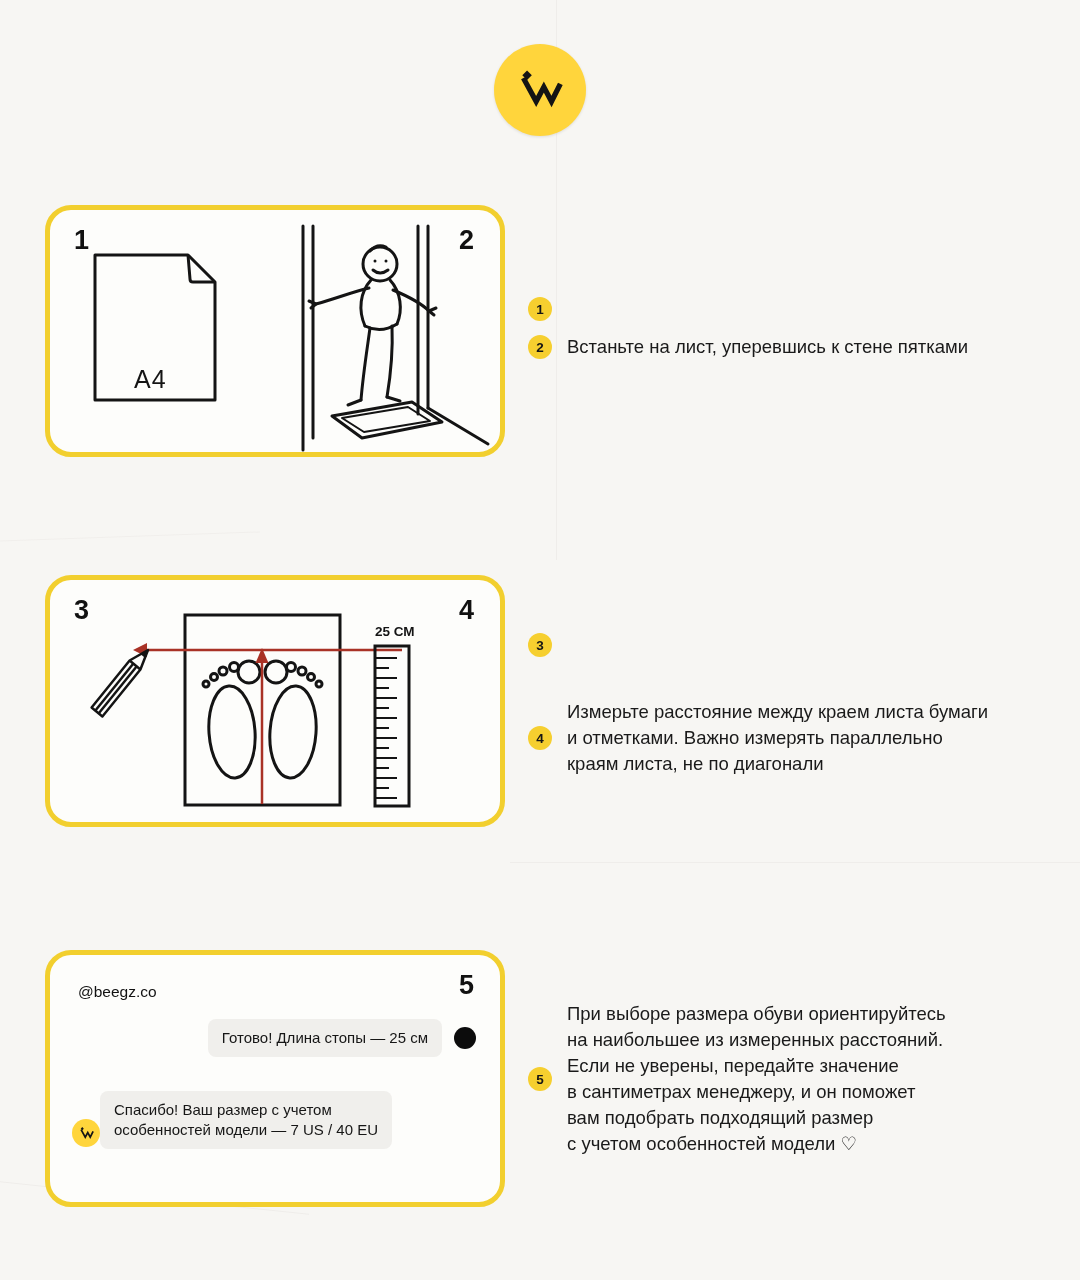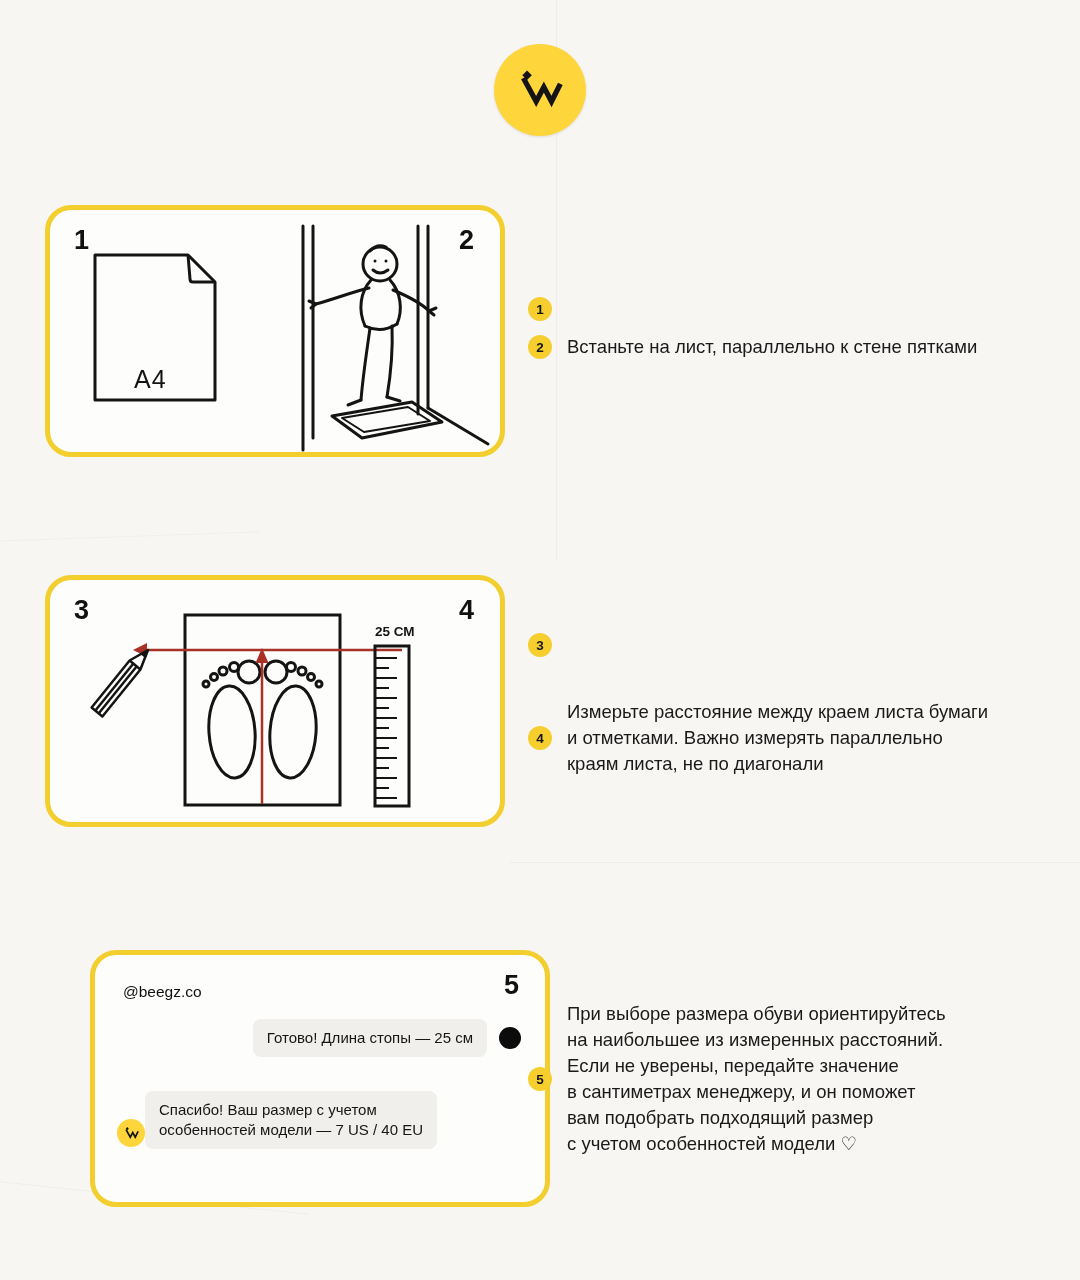--- a/index.html
+++ b/index.html
@@ -25,21 +25,21 @@
   }
 
   .card {
     position:absolute; left:45px; width:460px;
     background:#fdfdfb;
     border:5px solid #F2CF2E;
     border-radius:26px;
   }
   .card1 { top:205px; height:252px; }
   .card2 { top:575px; height:252px; }
-  .card3 { top:950px; height:257px;margin-left:45px; }
+  .card3 { top:950px; height:257px; }
 
   .card-num { position:absolute; font-size:27px; font-weight:700; top:15px; color:#111; }
   .num-left  { left:24px; }
   .num-right { right:26px; }
 
   .illus { position:absolute; left:0; top:0; width:450px; height:242px; }
 
   .step { position:absolute; display:flex; align-items:center; gap:15px; }
   .step-badge {
     flex:0 0 auto; width:24px; height:24px; border-radius:50%;
@@ -218,21 +218,21 @@
       <div class="bubble">Спасибо! Ваш размер с учетом
 особенностей модели — 7 US / 40 EU</div>
     </div>
   </section>
 
   <div class="step step-1">
     <div class="step-badge">1</div>
   </div>
   <div class="step step-2">
     <div class="step-badge">2</div>
-    <div class="step-text">Встаньте на лист, параллельно к стене пятками</div>
+    <div class="step-text">Встаньте на лист, уперевшись к стене пятками</div>
   </div>
   <div class="step step-3">
     <div class="step-badge">3</div>
   </div>
   <div class="step step-4">
     <div class="step-badge">4</div>
     <div class="step-text">Измерьте расстояние между краем листа бумаги
 и отметками. Важно измерять параллельно
 краям листа, не по диагонали</div>
   </div>

